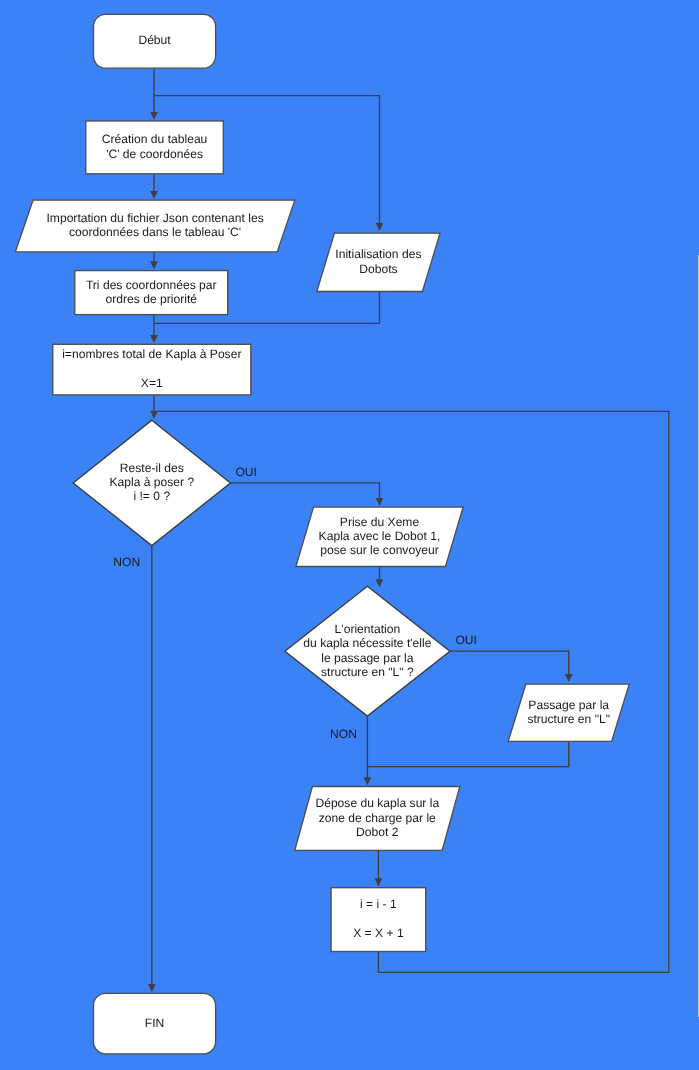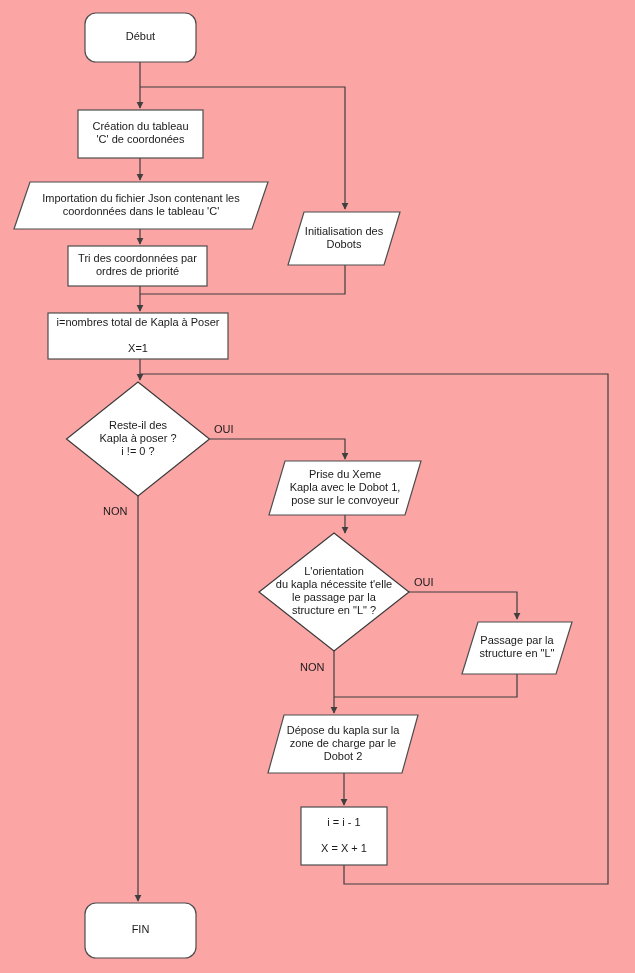--- a/index.html
+++ b/index.html
@@ -4,21 +4,21 @@
 <style>
   html, body {
     margin: 0;
     padding: 0;
     background: #ffffff;
   }
   #flowchart-page {
     position: relative;
     width: 635px;
     height: 973px;
-    background: #fca5a5;
+    background: #3b82f6;
     font-family: "Liberation Sans", sans-serif;
     overflow: hidden;
   }
   svg.flow {
     position: absolute;
     left: 0;
     top: 0;
     width: 635px;
     height: 973px;
   }

